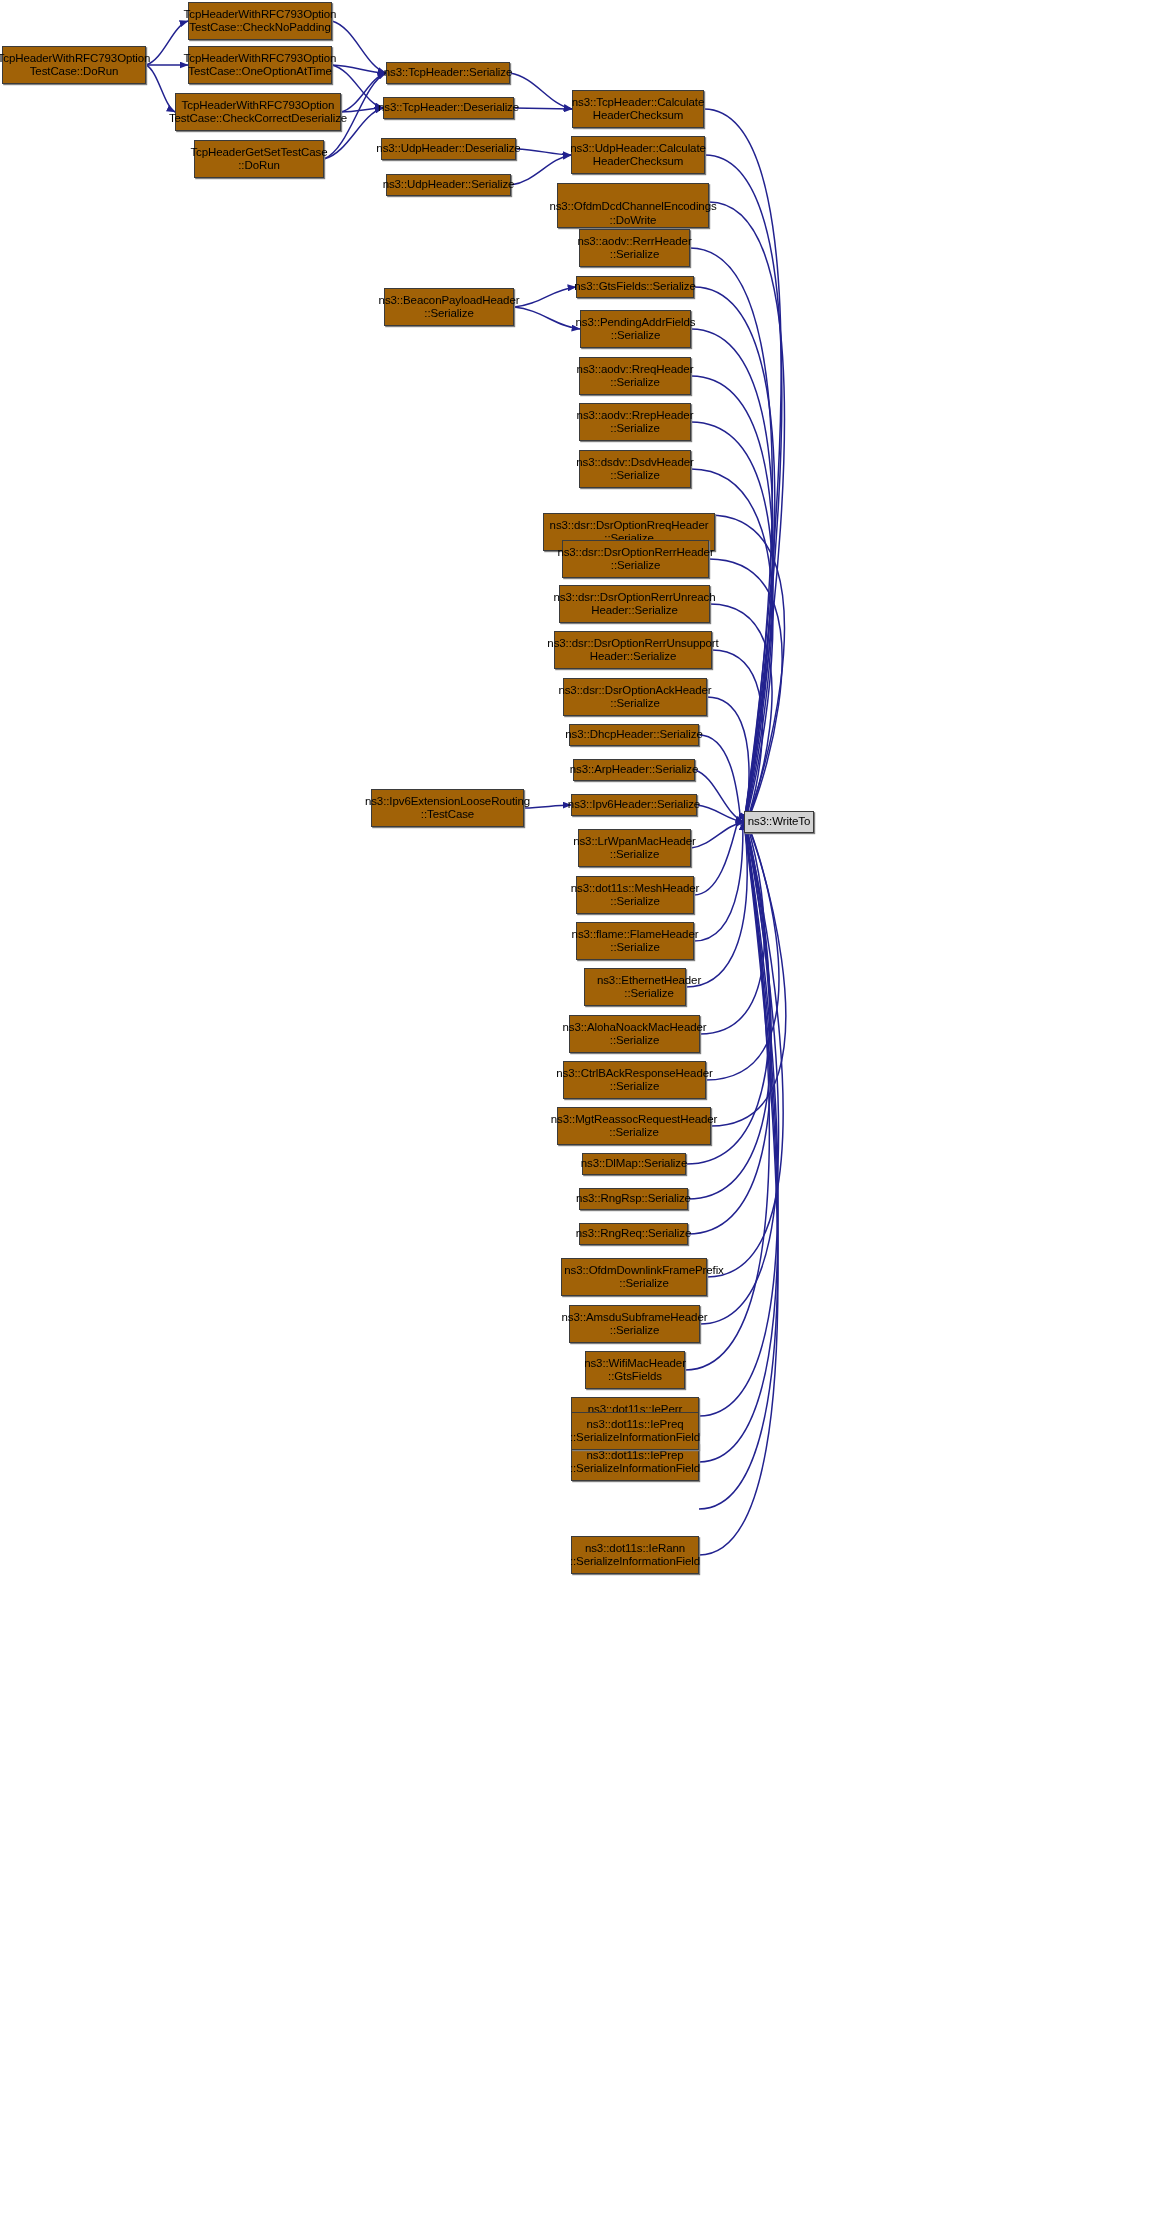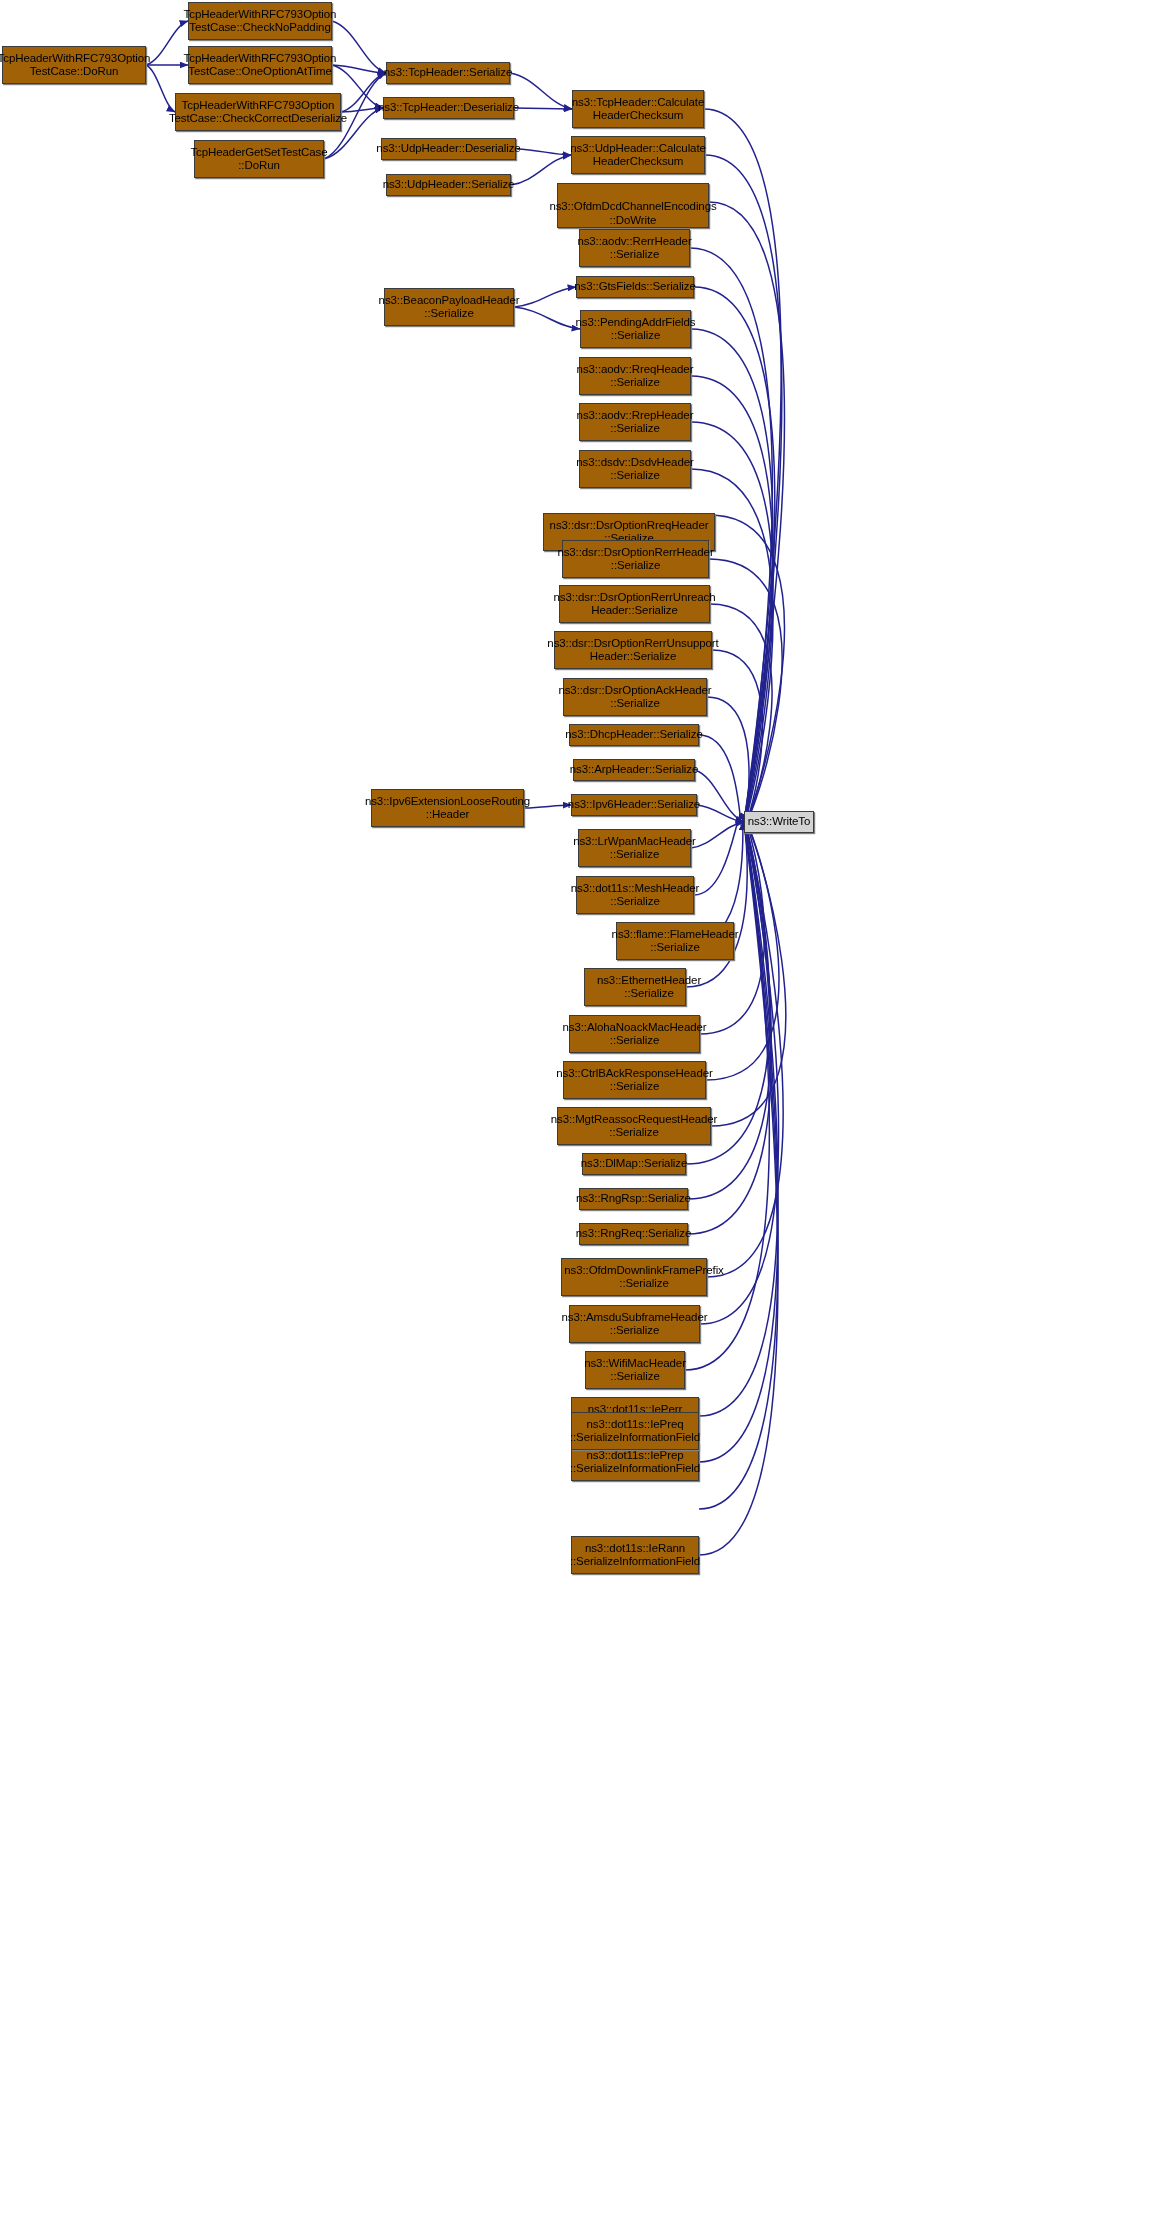--- a/index.html
+++ b/index.html
@@ -122,21 +122,21 @@
 TestCase::CheckCorrectDeserialize</span></div>
       <div class="node" style="left: 194px; top: 140px; width: 130px; height: 38px;"><span>TcpHeaderGetSetTestCase
 ::DoRun</span></div>
       <div class="node" style="left: 386px; top: 62px; width: 124px; height: 22px;"><span>ns3::TcpHeader::Serialize</span></div>
       <div class="node" style="left: 383px; top: 97px; width: 131px; height: 22px;"><span>ns3::TcpHeader::Deserialize</span></div>
       <div class="node" style="left: 381px; top: 138px; width: 135px; height: 22px;"><span>ns3::UdpHeader::Deserialize</span></div>
       <div class="node" style="left: 386px; top: 174px; width: 125px; height: 22px;"><span>ns3::UdpHeader::Serialize</span></div>
       <div class="node" style="left: 384px; top: 288px; width: 130px; height: 38px;"><span>ns3::BeaconPayloadHeader
 ::Serialize</span></div>
       <div class="node" style="left: 371px; top: 789px; width: 153px; height: 38px;"><span>ns3::Ipv6ExtensionLooseRouting
-::Header</span></div>
+::TestCase</span></div>
       <div class="node" style="left: 572px; top: 90px; width: 132px; height: 38px;"><span>ns3::TcpHeader::Calculate
 HeaderChecksum</span></div>
       <div class="node" style="left: 571px; top: 136px; width: 134px; height: 38px;"><span>ns3::UdpHeader::Calculate
 HeaderChecksum</span></div>
       <div class="node" style="left: 557px; top: 183px; width: 152px; height: 45px; align-items: flex-end;"><span>ns3::OfdmDcdChannelEncodings
 ::DoWrite</span></div>
       <div class="node" style="left: 579px; top: 229px; width: 111px; height: 38px;"><span>ns3::aodv::RerrHeader
 ::Serialize</span></div>
       <div class="node" style="left: 576px; top: 276px; width: 118px; height: 22px;"><span>ns3::GtsFields::Serialize</span></div>
       <div class="node" style="left: 580px; top: 310px; width: 111px; height: 38px;"><span>ns3::PendingAddrFields
@@ -157,39 +157,39 @@
 Header::Serialize</span></div>
       <div class="node" style="left: 563px; top: 678px; width: 144px; height: 38px;"><span>ns3::dsr::DsrOptionAckHeader
 ::Serialize</span></div>
       <div class="node" style="left: 569px; top: 724px; width: 130px; height: 22px;"><span>ns3::DhcpHeader::Serialize</span></div>
       <div class="node" style="left: 573px; top: 759px; width: 122px; height: 22px;"><span>ns3::ArpHeader::Serialize</span></div>
       <div class="node" style="left: 571px; top: 794px; width: 126px; height: 22px;"><span>ns3::Ipv6Header::Serialize</span></div>
       <div class="node" style="left: 578px; top: 829px; width: 113px; height: 38px;"><span>ns3::LrWpanMacHeader
 ::Serialize</span></div>
       <div class="node" style="left: 576px; top: 876px; width: 118px; height: 38px;"><span>ns3::dot11s::MeshHeader
 ::Serialize</span></div>
-      <div class="node" style="left: 576px; top: 922px; width: 118px; height: 38px; margin-left: 40px;"><span>ns3::flame::FlameHeader
+      <div class="node" style="left: 576px; top: 922px; width: 118px; height: 38px;"><span>ns3::flame::FlameHeader
 ::Serialize</span></div>
       <div class="node" style="left: 584px; top: 968px; width: 102px; height: 38px; padding-left: 28px;"><span>ns3::EthernetHeader
 ::Serialize</span></div>
       <div class="node" style="left: 569px; top: 1015px; width: 131px; height: 38px;"><span>ns3::AlohaNoackMacHeader
 ::Serialize</span></div>
       <div class="node" style="left: 563px; top: 1061px; width: 143px; height: 38px;"><span>ns3::CtrlBAckResponseHeader
 ::Serialize</span></div>
       <div class="node" style="left: 557px; top: 1107px; width: 154px; height: 38px;"><span>ns3::MgtReassocRequestHeader
 ::Serialize</span></div>
       <div class="node" style="left: 582px; top: 1153px; width: 104px; height: 22px;"><span>ns3::DlMap::Serialize</span></div>
       <div class="node" style="left: 579px; top: 1188px; width: 109px; height: 22px;"><span>ns3::RngRsp::Serialize</span></div>
       <div class="node" style="left: 579px; top: 1223px; width: 109px; height: 22px;"><span>ns3::RngReq::Serialize</span></div>
       <div class="node" style="left: 561px; top: 1258px; width: 146px; height: 38px; padding-left: 20px;"><span>ns3::OfdmDownlinkFramePrefix
 ::Serialize</span></div>
       <div class="node" style="left: 569px; top: 1305px; width: 131px; height: 38px;"><span>ns3::AmsduSubframeHeader
 ::Serialize</span></div>
       <div class="node" style="left: 585px; top: 1351px; width: 100px; height: 38px;"><span>ns3::WifiMacHeader
-::Serialize</span></div>
+::GtsFields</span></div>
       <div class="node" style="left: 571px; top: 1397px; width: 128px; height: 38px;"><span>ns3::dot11s::IePerr
 ::SerializeInformationField</span></div>
       <div class="node" style="left: 571px; top: 1443px; width: 128px; height: 38px;"><span>ns3::dot11s::IePrep
 ::SerializeInformationField</span></div>
       <div class="node" style="left: 571px; top: 1412px; width: 128px; height: 38px;"><span>ns3::dot11s::IePreq
 ::SerializeInformationField</span></div>
       <div class="node" style="left: 571px; top: 1536px; width: 128px; height: 38px;"><span>ns3::dot11s::IeRann
 ::SerializeInformationField</span></div>
       <div class="node highlight" style="left: 744px; top: 811px; width: 70px; height: 22px;"><span>ns3::WriteTo</span></div>
     </div>

